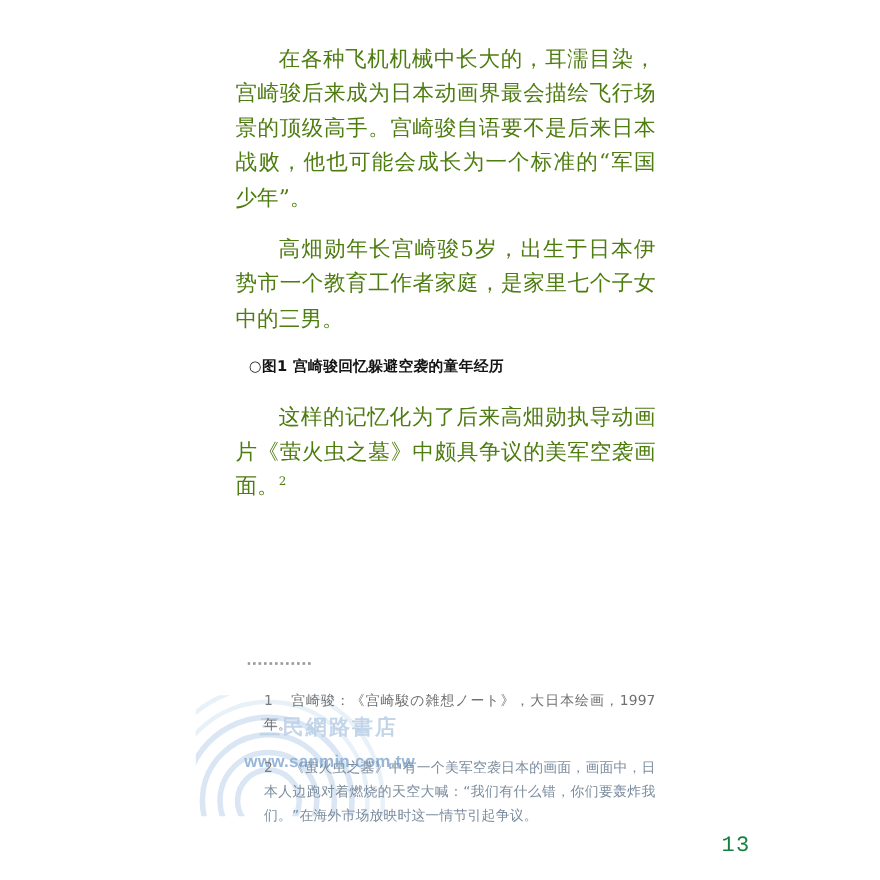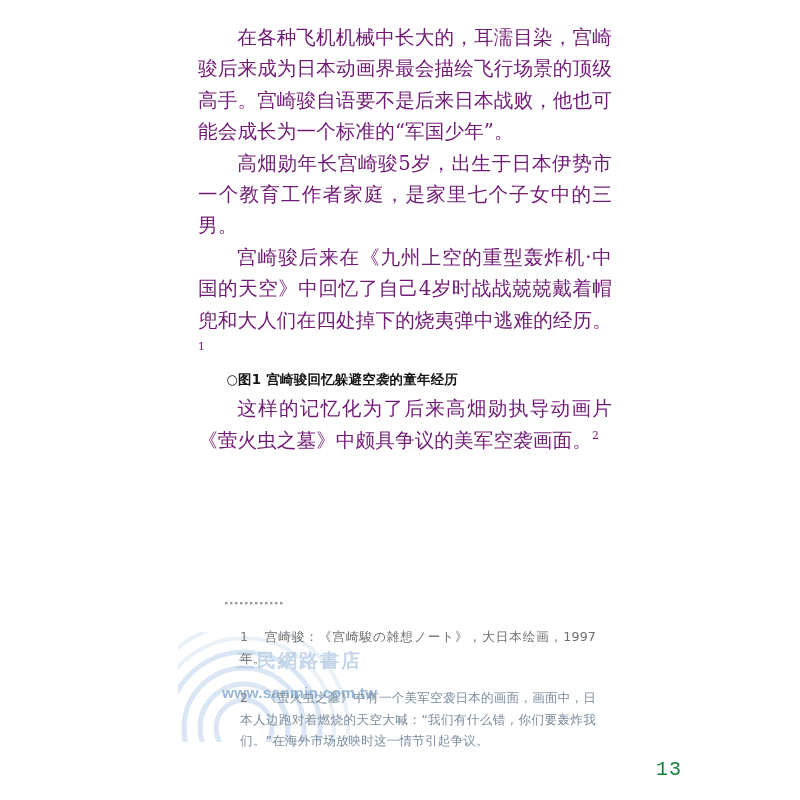--- a/index.html
+++ b/index.html
@@ -68,25 +68,25 @@
   
   #body-text {
     position: absolute;
     left: 198px;
     top: 22px;
     width: 414px;
     z-index: 3;
   }
 
   p.para {
-    margin: 0;
+    margin: 16px;
     padding: 0;
     font-size: 19.6px;
     line-height: 31.4px;
-    color: #701a75;
+    color: #4d7c0f;
     text-align: justify;
     text-justify: inter-character;
     text-indent: 2em;
     letter-spacing: 0.1px;
     font-family: "DejaVu Serif", "Liberation Serif", serif;
   }
   p.para sup {
     font-size: 0.55em;
     vertical-align: super;
     line-height: 0;
@@ -171,21 +171,20 @@
   <div class="wm-cn">三民網路書店</div>
   <div class="wm-url">www.sanmin.com.tw</div>
 
   <div id="body-text">
 
     <p class="para"><span>在各种飞机机械中长大的，耳濡目染，宫崎骏后来成为日本动画界最会描绘飞行场景的顶级高手。宫崎骏自语要不是后来日本战败，他也可能会成长为一个标准的“军国少年”。</span></p>
 
     <p class="para"><span>高畑勋年长宫崎骏5岁，出生于日本伊势市一个教育工作者家庭，是家里七个子女中的三男。</span></p>
 
 
-    <p class="para"><span>宫崎骏后来在《九州上空的重型轰炸机·中国的天空》中回忆了自己4岁时战战兢兢戴着帽兜和大人们在四处掉下的烧夷弹中逃难的经历。</span><sup>1</sup></p>
 
     <p class="figcap">○图1 宫崎骏回忆躲避空袭的童年经历</p>
 
 
     <p class="para"><span>这样的记忆化为了后来高畑勋执导动画片《萤火虫之墓》中颇具争议的美军空袭画面。</span><sup>2</sup></p>
 
   </div>
 
   <div id="footnotes">
     <svg class="fn-rule" viewBox="0 0 62 10" xmlns="http://www.w3.org/2000/svg" aria-hidden="true">

